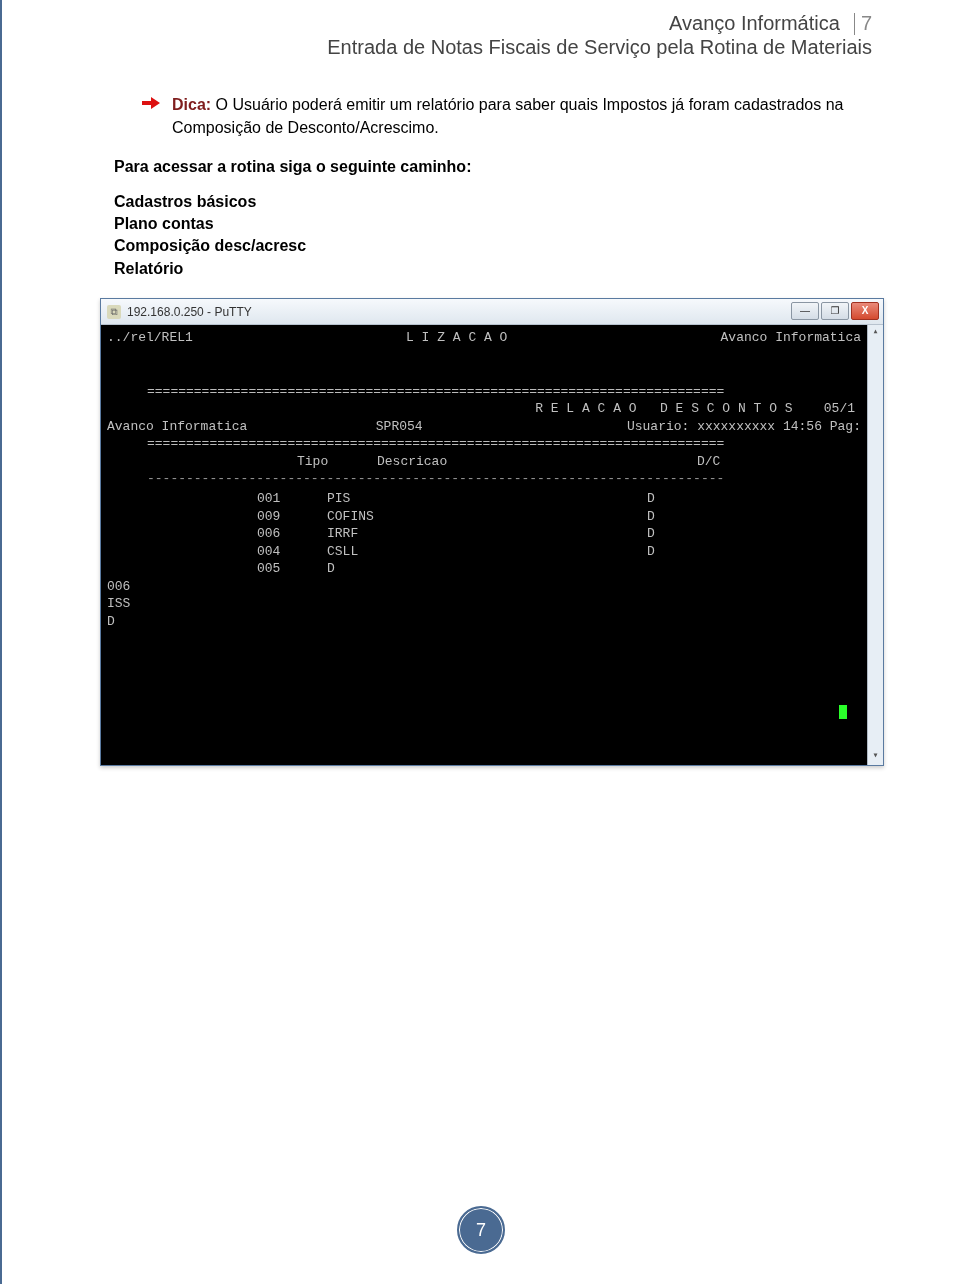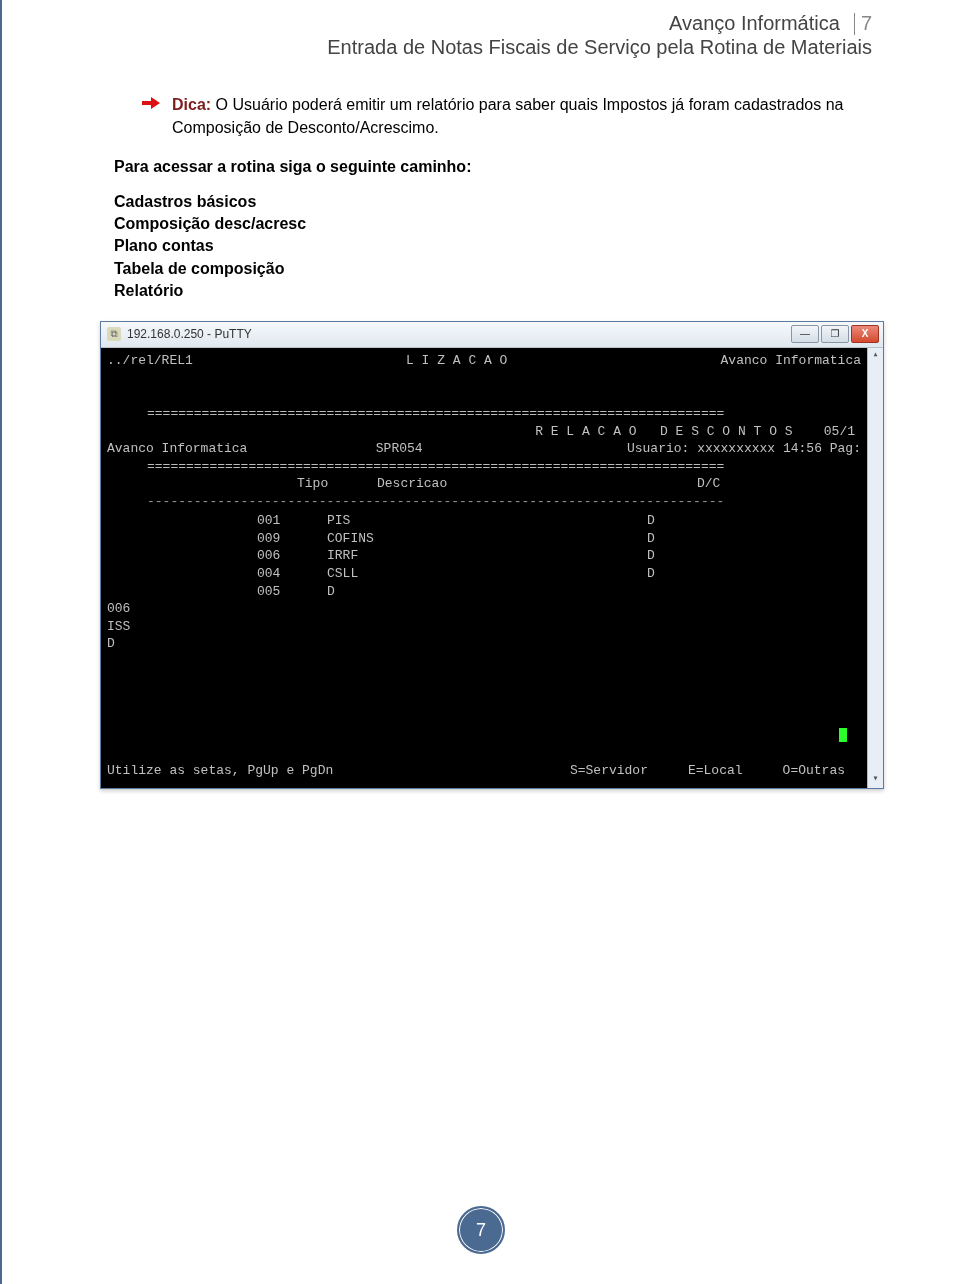--- a/index.html
+++ b/index.html
@@ -189,23 +189,22 @@
           <path d="M0 5 L9 5 L9 1 L18 7 L9 13 L9 9 L0 9 Z" fill="#d11"></path>
         </svg>
     </span>
     <span class="tip-label">Dica:</span><span> O Usuário poderá emitir um relatório para saber quais Impostos já foram cadastrados na Composição de Desconto/Acrescimo.</span>
   </div>
 
   <div class="path-intro">Para acessar a rotina siga o seguinte caminho:</div>
 
   <div class="path-list">
     <div>Cadastros básicos</div>
+    <div>Plano contas</div>
     <div>Composição desc/acresc</div>
-    <div>Plano contas</div>
-    <div>Tabela de composição</div>
     <div>Relatório</div>
   </div>
 
   <div class="window">
     <div class="titlebar">
       <span class="tb-icon">⧉</span>
       <span>192.168.0.250 - PuTTY</span>
       <div class="tb-buttons">
         <div class="tb-btn">—</div>
         <div class="tb-btn">❐</div>
@@ -240,28 +239,20 @@
           <div class="term-line" style="display: flex;"><span style="width:150px"></span><span style="width:70px;text-align:right;padding-right:50px">001</span><span style="width:320px">PIS</span><span>D</span></div>
           <div class="term-line" style="display: flex;"><span style="width:150px"></span><span style="width:70px;text-align:right;padding-right:50px">009</span><span style="width:320px">COFINS</span><span>D</span></div>
           <div class="term-line" style="display: flex;"><span style="width:150px"></span><span style="width:70px;text-align:right;padding-right:50px">006</span><span style="width:320px">IRRF</span><span>D</span></div>
           <div class="term-line" style="display: flex;"><span style="width:150px"></span><span style="width:70px;text-align:left;padding-right:50px">004</span><span style="width:320px">CSLL</span><span>D</span></div>
           <div class="term-line" style="display: flex;"><span style="width:150px"></span><span style="width:70px;text-align:right;padding-right:50px">005</span><span>D</span></div>
           <div class="term-line" style="display: flex; flex-direction: column;"><span style="width:150px"></span><span style="width:70px;text-align:right;padding-right:50px">006</span><span style="width:320px">ISS</span><span>D</span></div>
         </div>
 
       <span class="cursor"></span>
 
-      <div class="footer-line">
-        <span>Utilize as setas, PgUp e PgDn</span>
-        <span style="display:flex; gap:40px;">
-          <span>S=Servidor</span>
-          <span>E=Local</span>
-          <span>O=Outras</span>
-        </span>
-      </div>
 
       <div class="scrollbar">
         <div class="sc-arrow">▴</div>
         <div class="sc-arrow down">▾</div>
       </div>
     </div>
   </div>
 
 </div>
 

